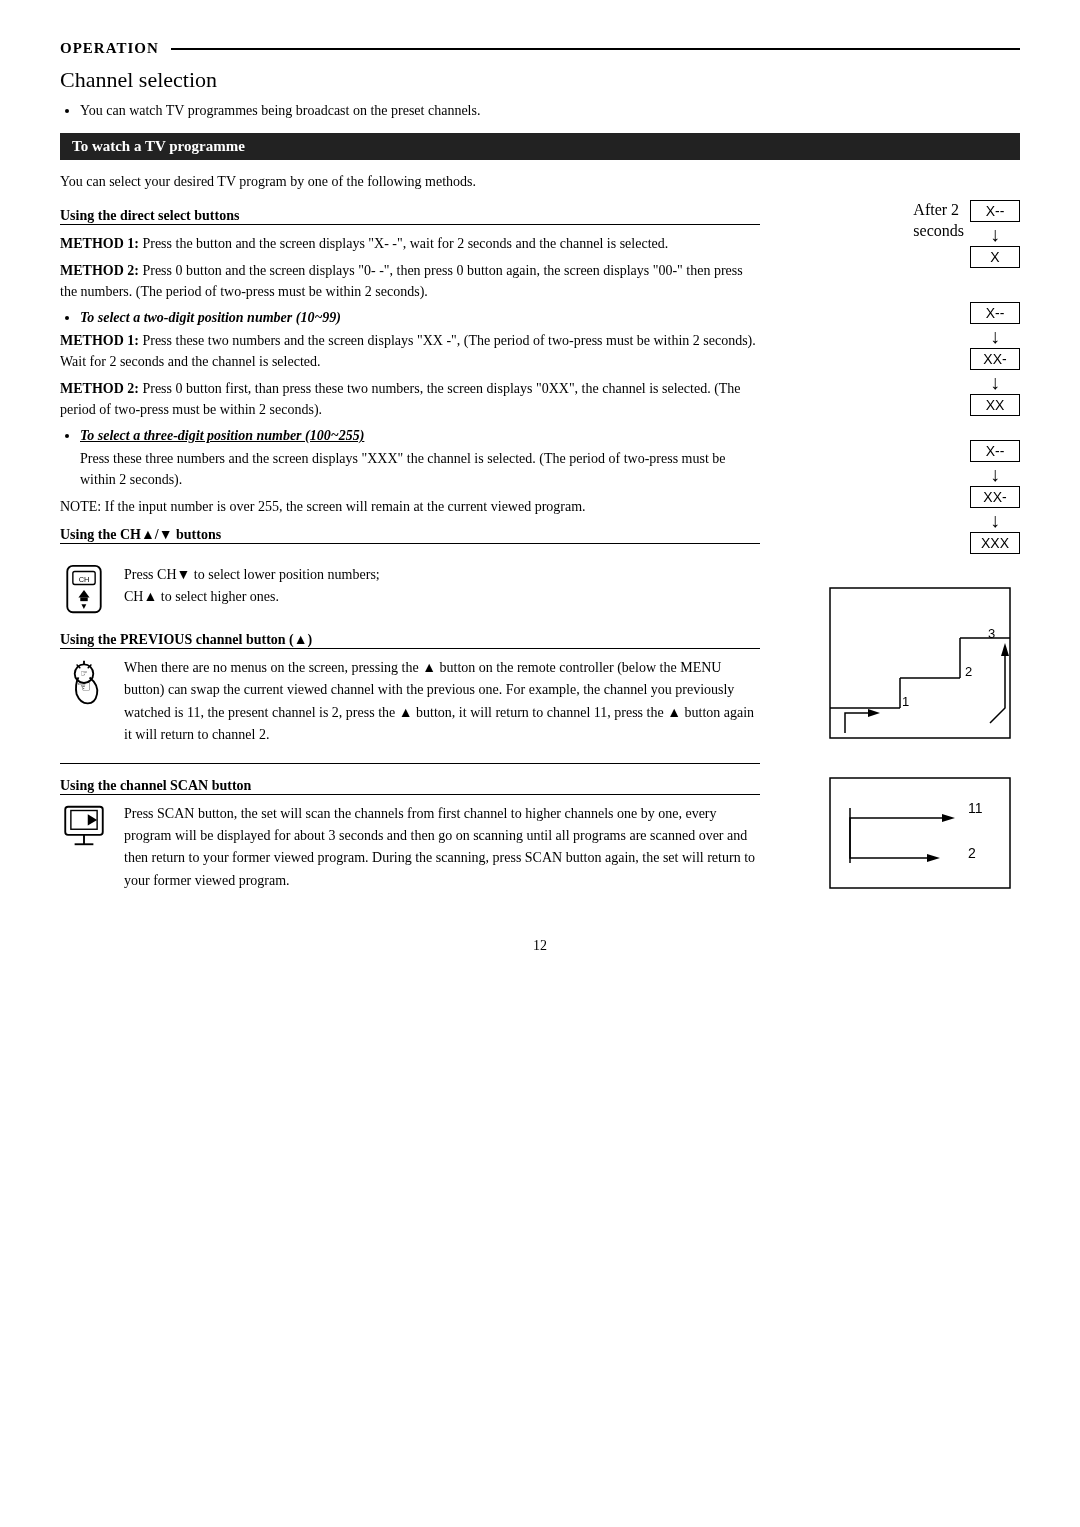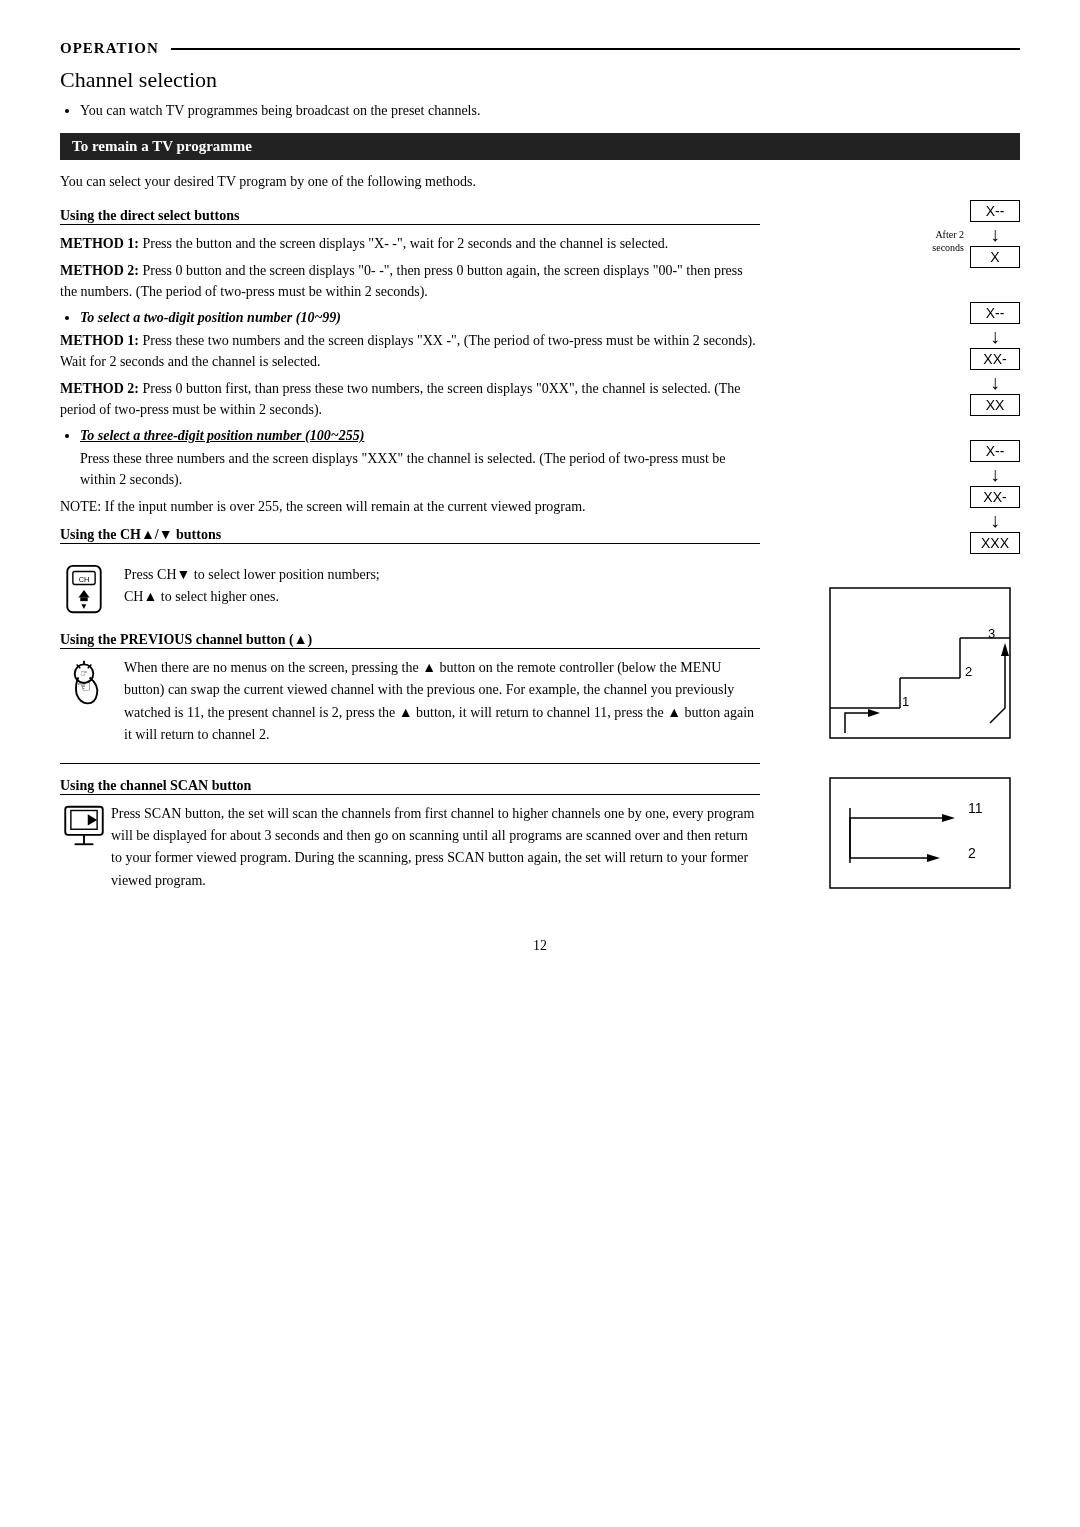--- a/index.html
+++ b/index.html
@@ -144,21 +144,21 @@
 
     
     .scan-section {
       margin-top: 16px;
       border-top: 1px solid #000;
       padding-top: 6px;
     }
     .scan-content {
       display: flex;
       align-items: flex-start;
-      gap: 3px;
+      gap: 16px;
       margin-top: 6px;
     }
     .scan-icon {
       width: 48px;
       height: 60px;
       flex-shrink: 0;
     }
     .scan-text {
       font-size: 14px;
       line-height: 1.6;
@@ -189,24 +189,22 @@
       margin-bottom: 30px;
       margin-top: 0;
     }
     .diag1 .row1 {
       display: flex;
       align-items: flex-start;
       gap: 6px;
       margin-bottom: 4px;
     }
     .diag1 .after-label {
-      font-size: 10px;
+      font-size: 16px;
       line-height: 1.3;
-      text-align: right;
-      margin-top: 28px;
     }
     .diag1 .box-wrap {
       display: flex;
       flex-direction: column;
       align-items: center;
     }
 
     .diag2, .diag3 {
       display: flex;
       flex-direction: column;
@@ -227,21 +225,21 @@
   <span>OPERATION</span>
   <div class="line"></div>
 </div>
 
 <h1 class="section-title">Channel selection</h1>
 
 <ul class="bullet-intro">
   <li>You can watch TV programmes being broadcast on the preset channels.</li>
 </ul>
 
-<div class="watch-banner">To remain a TV programme</div>
+<div class="watch-banner">To watch a TV programme</div>
 
 <p style="font-size:14px; margin-bottom:10px;">You can select your desired TV program by one of the following methods.</p>
 
 <div class="main-layout">
 
   <div class="left-col">
 
     <div class="sub-heading">Using the direct select buttons</div>
 
     <div class="method-block">

